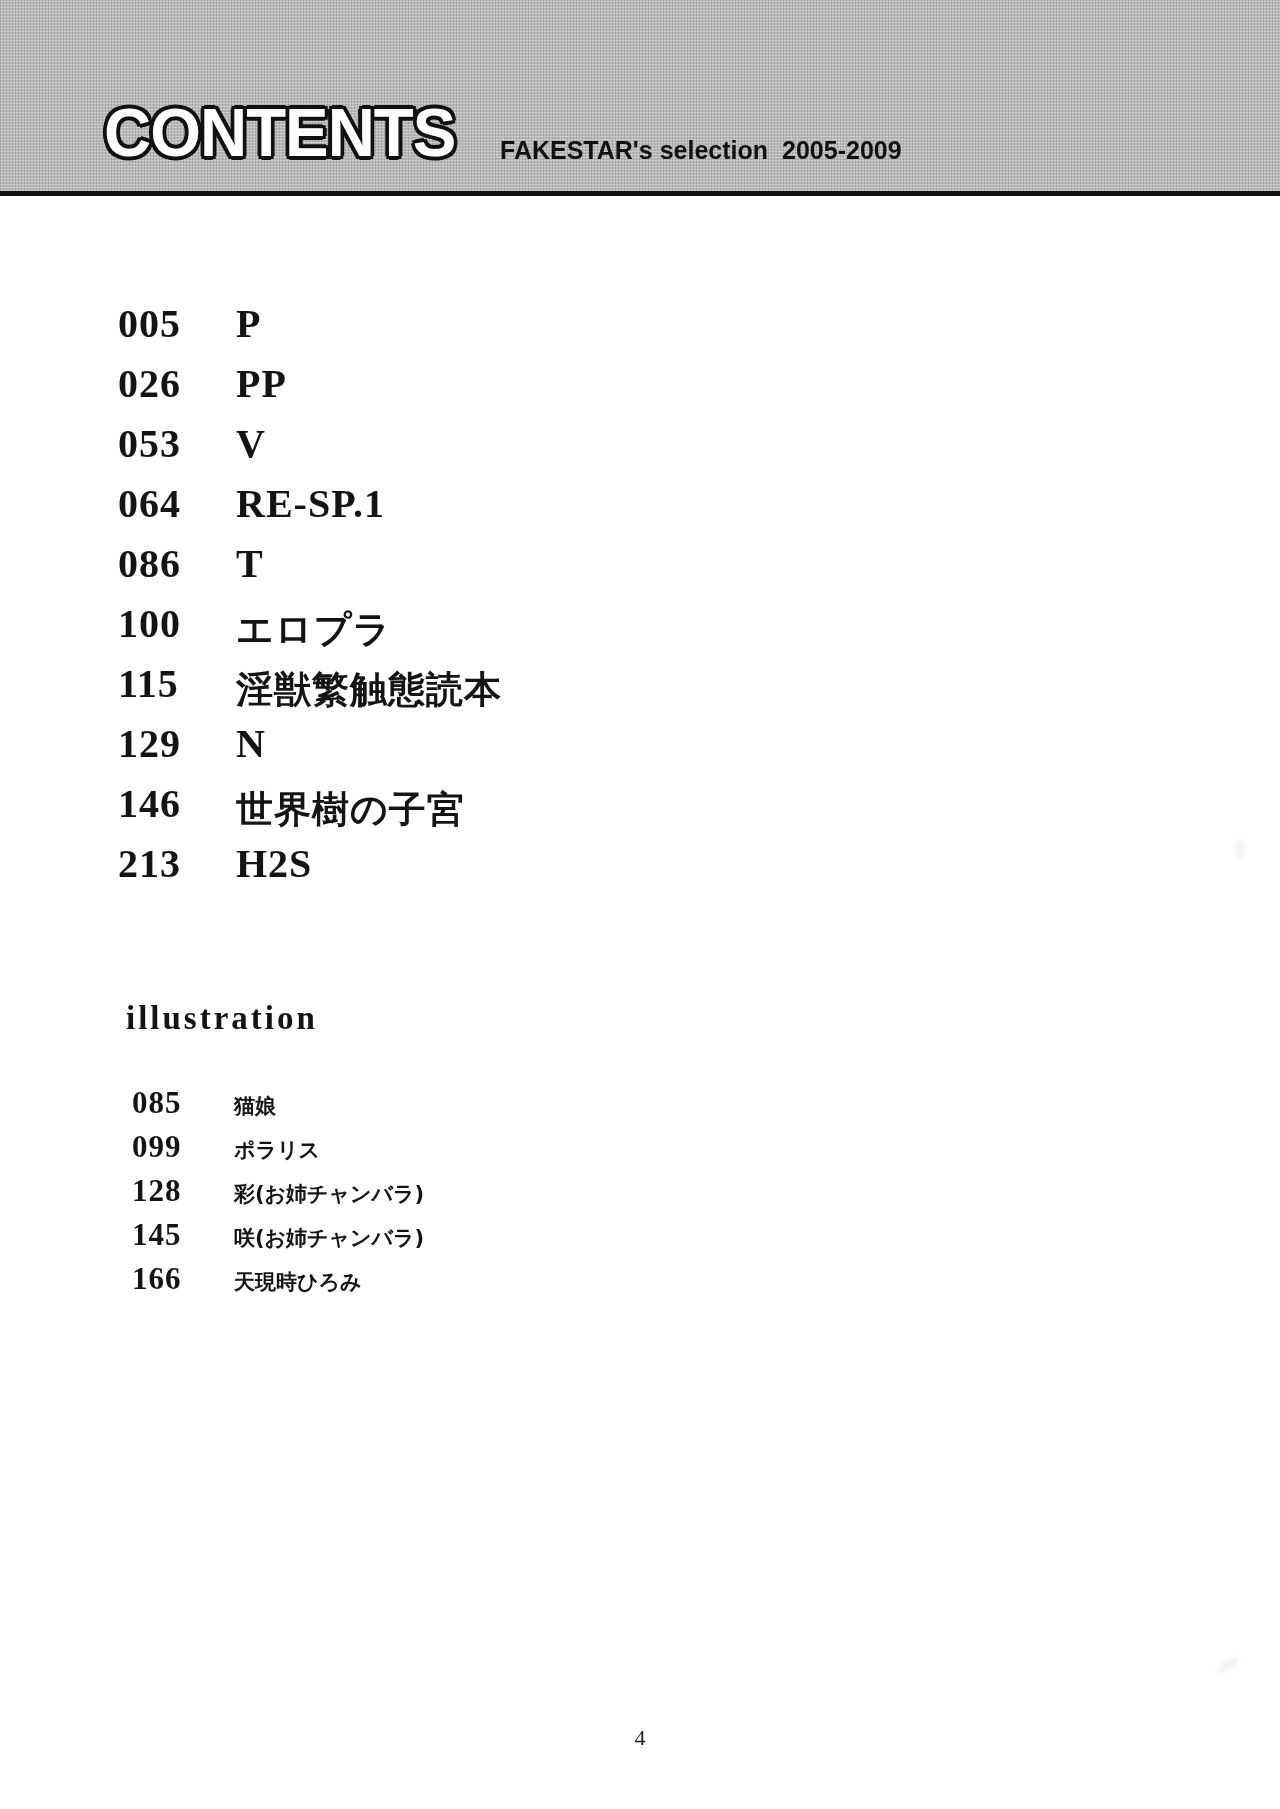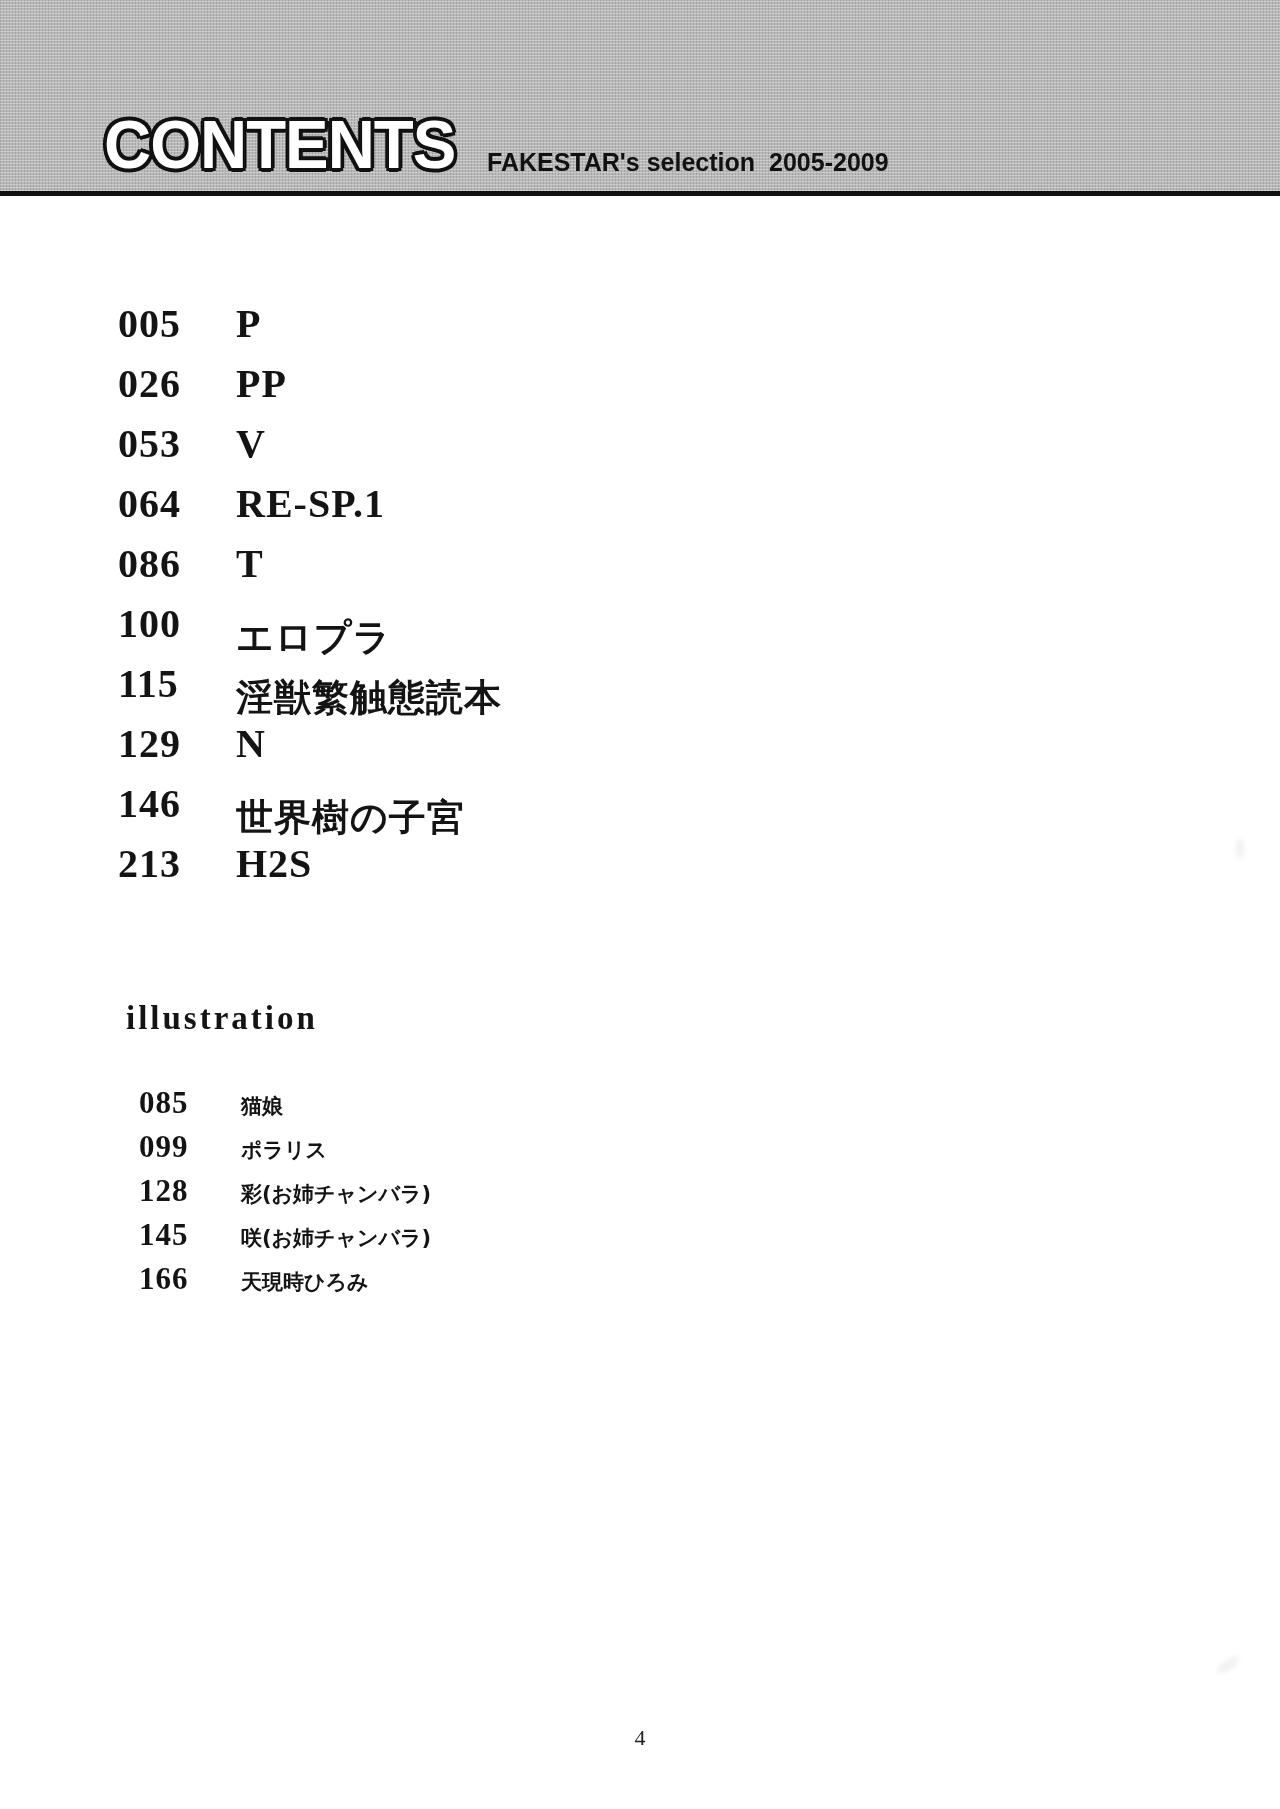--- a/index.html
+++ b/index.html
@@ -26,24 +26,24 @@
     background-color: #b9b9b9;
     background-image:
       repeating-linear-gradient(0deg, rgba(255,255,255,0.30) 0px, rgba(255,255,255,0.30) 1px, rgba(0,0,0,0) 1px, rgba(0,0,0,0) 3px),
       repeating-linear-gradient(90deg, rgba(0,0,0,0.12) 0px, rgba(0,0,0,0.12) 1px, rgba(0,0,0,0) 1px, rgba(0,0,0,0) 3px);
     border-bottom: 5px solid #111111;
     box-sizing: border-box;
   }
   .header-inner {
     position: absolute;
     left: 104px;
-    bottom: 14px;
+    bottom: 26px;
     display: flex;
     align-items: flex-end;
-    gap: 17px;
+    gap: 30px;
   }
   .contents-title {
     font-family: "Liberation Sans", sans-serif;
     font-weight: bold;
     font-size: 68px;
     line-height: 0.95;
     letter-spacing: -1px;
     color: #ffffff;
     -webkit-text-stroke: 0px;
     text-shadow:
@@ -67,21 +67,21 @@
 
   
   .main-list {
     position: absolute;
     left: 118px;
     top: 300px;
     width: 800px;
   }
   .entry {
     display: flex;
-    align-items: flex-start;
+    align-items: center;
     margin-bottom: 14px;
     height: 46px;
   }
   .entry .pg {
     font-family: "Liberation Serif", serif;
     font-weight: bold;
     font-size: 40px;
     letter-spacing: 1px;
     width: 118px;
     flex: 0 0 118px;
@@ -112,21 +112,20 @@
     font-weight: bold;
     font-size: 33px;
     letter-spacing: 3px;
     color: #141414;
   }
   .illu-list {
     position: absolute;
     left: 132px;
     top: 1085px;
     width: 700px;
-    margin-left: 7px;
   }
   .illu-entry {
     display: flex;
     align-items: baseline;
     margin-bottom: 6px;
     height: 38px;
   }
   .illu-entry .pg {
     font-family: "Liberation Serif", serif;
     font-weight: bold;

